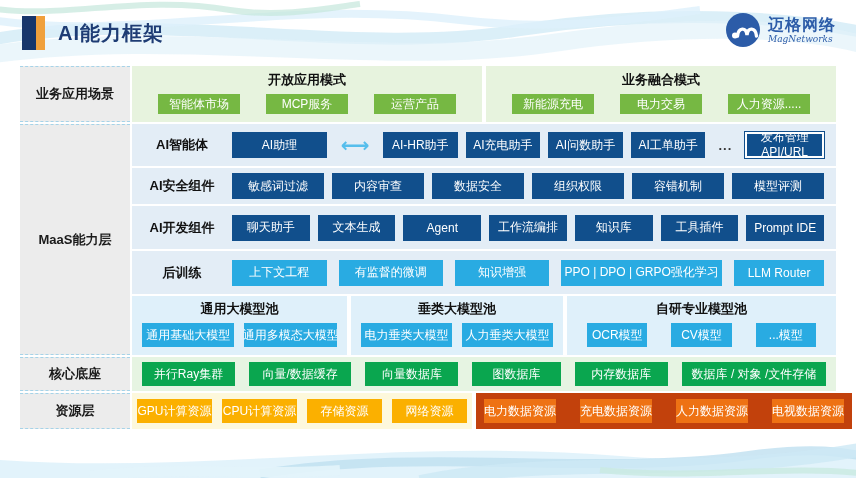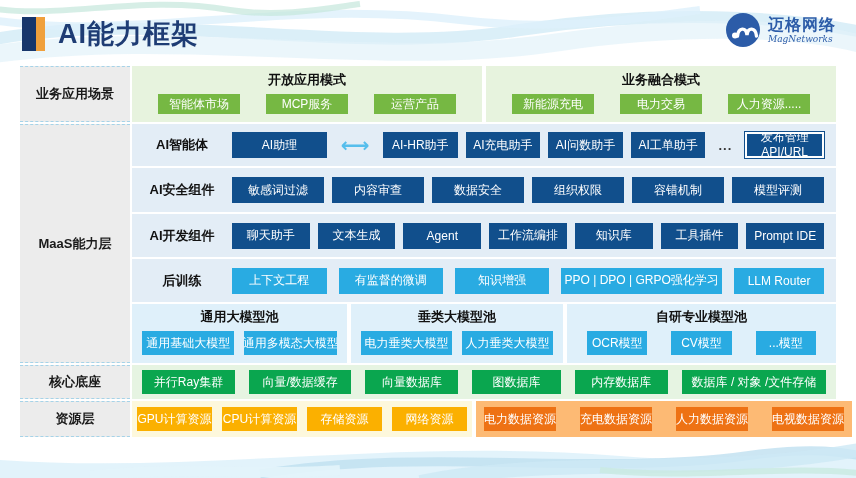--- a/index.html
+++ b/index.html
@@ -13,21 +13,21 @@
   #stage { position: absolute; inset: 0; width: 856px; height: 478px; }
 
   .waves { position: absolute; left: 0; width: 856px; pointer-events: none; z-index: 0; }
   .waves.top { top: 0; height: 66px; }
   .waves.bottom { bottom: 0; height: 56px; }
 
   
   .header { position: absolute; left: 22px; top: 16px; display: flex; align-items: center; z-index: 2; }
   .tick-navy { width: 14px; height: 34px; background: #17366B; }
   .tick-orange { width: 9px; height: 34px; background: #F0A03C; }
-  .page-title { margin-left: 13px; font-size: 27px; font-weight: bold; color: #1E3C74; letter-spacing: 1px; }
+  .page-title { margin-left: 13px; font-size: 20px; font-weight: bold; color: #1E3C74; letter-spacing: 1px; }
 
   .logo { position: absolute; right: 20px; top: 12px; display: flex; align-items: center; gap: 7px; z-index: 2; }
   .logo-name { font-size: 16px; font-weight: bold; color: #2C5CA8; letter-spacing: 1px; line-height: 1.1; }
   .logo-sub { font-size: 9px; font-style: italic; color: #2C5CA8; font-family: "DejaVu Serif", serif; }
 
   
   .frame { position: absolute; left: 20px; top: 66px; width: 816px; z-index: 1; }
   .band { display: flex; margin-bottom: 2px; }
   .side-label {
     flex: 0 0 110px; background: #ECECEC; margin-right: 2px;
@@ -53,21 +53,21 @@
   .green-panel { flex: 1; background: #E7F3DE; display: flex; flex-direction: column; padding: 5px 10px 8px; }
   .panel-title { text-align: center; font-size: 13px; font-weight: bold; color: #111; margin-bottom: 5px; }
   .panel-chips { display: flex; gap: 26px; padding: 0 16px; flex: 1; }
   .panel-chips .chip { flex: 1; }
 
   
   .maas-rows { flex: 1; display: flex; flex-direction: column; gap: 2px; border-radius: 26px; }
   .mrow { background: #E3EDF6; display: flex; align-items: center; padding-right: 12px; }
   .mrow-label { flex: 0 0 100px; text-align: center; font-size: 13px; font-weight: bold; color: #111; }
   .mrow-chips { flex: 1; display: flex; align-items: center; gap: 8px; }
-  .h42 { height: 42px; } .h44 { height: 44px; } .h43 { height: 43px; }
+  .h42 { height: 42px; } .h44 { height: 36px; } .h43 { height: 43px; }
   .mrow .chip { height: 26px; flex: 1; }
   .chip-fixed { flex: 0 0 auto !important; }
   .arrow {
     flex: 0 0 40px; text-align: center; color: #56BEEC;
     font-size: 20px; font-weight: bold; line-height: 1;
   }
   .dots { flex: 0 0 24px; text-align: center; color: #333; font-weight: bold; font-size: 13px; letter-spacing: 1px; }
   .publish-box {
     flex: 0 0 92px; height: 34px; flex-direction: column; line-height: 1.25;
     border: 2px solid #fff; box-shadow: 0 0 0 1px #114F8C;
@@ -79,21 +79,21 @@
   .pool-chips { display: flex; gap: 10px; flex: 1; }
   .pool-chips .chip { flex: 1; }
 
   
   .core-content { background: #E6F4E2; height: 34px; display: flex; align-items: center; gap: 14px; padding: 0 10px; }
   .core-content .chip { height: 24px; }
 
   
   .res-content { display: flex; gap: 4px; height: 36px; }
   .res-left { flex: 0 0 340px; background: #FDF8DC; display: flex; align-items: center; gap: 10px; padding: 0 5px; }
-  .res-right { flex: 1; background: #fdba74; display: flex; align-items: center; gap: 24px; padding: 0 8px; }
+  .res-right { flex: 1; background: #c2410c; display: flex; align-items: center; gap: 24px; padding: 0 8px; }
   .res-left .chip, .res-right .chip { height: 24px; flex: 1; }
 </style>
 </head>
 <body>
 
 <div id="stage">
 
   <div class="waves top">
     <svg width="856" height="66" viewBox="0 0 856 66" fill="none" xmlns="http://www.w3.org/2000/svg">
       <path d="M-20 42 C150 6 350 58 520 30 C650 10 790 14 880 36" stroke="#CFE9F5" stroke-width="12" opacity="0.75"></path>

